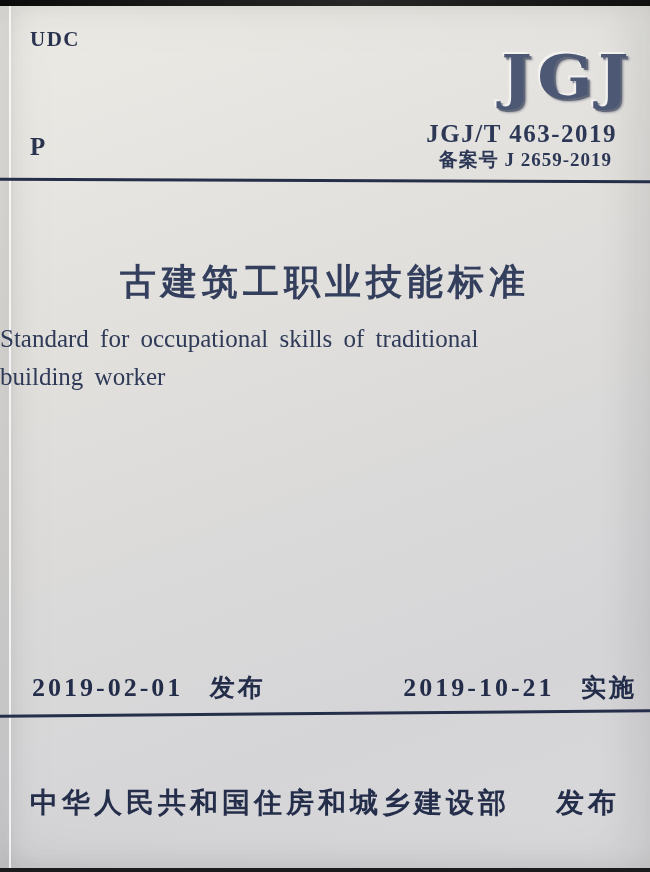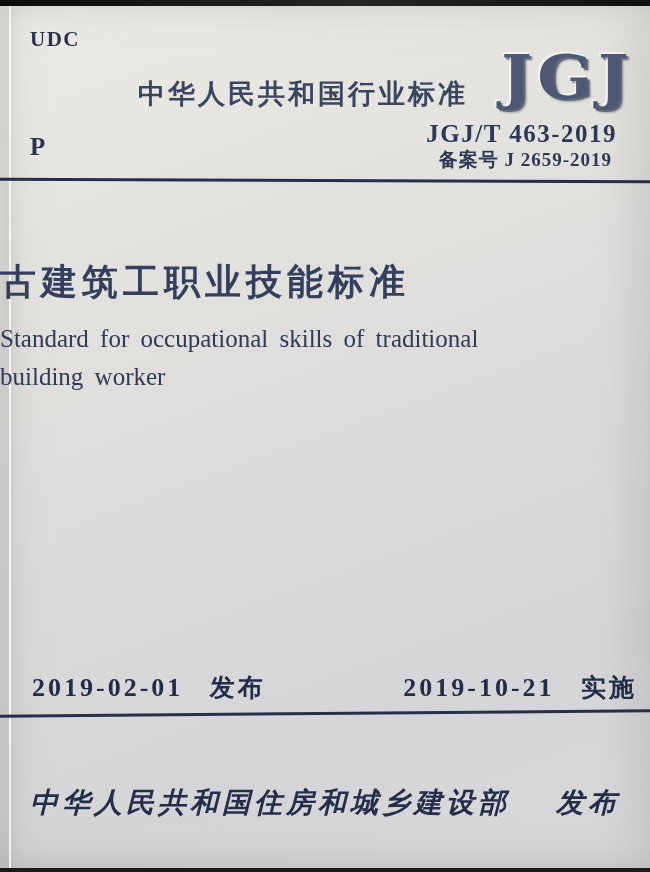--- a/index.html
+++ b/index.html
@@ -50,21 +50,21 @@
   }
   .pclass {
     position: absolute; left: 30px; top: 133px;
     font-family: "Liberation Serif", serif; font-weight: bold;
     font-size: 25px; color: #29334e;
   }
   .rule { position: absolute; left: 0; width: 650px; background: #252f49; }
   .rule1 { top: 179px; height: 2.5px; transform: rotate(0.2deg); }
   .rule2 { top: 712px; height: 3px; transform: rotate(-0.5deg); }
   .title-cn {
-    position: absolute; left: 0; width: 100%; top: 258px; text-align: left;
+    position: absolute; left: 0; width: 100%; top: 258px; text-align: center;
     font-family: Liberation Serif, serif; font-weight: bold;
     font-size: 36px; letter-spacing: 5px; color: #333f5c;
   }
   .title-en {
     position: absolute; left: 0; width: 100%; top: 320px; text-align: left;
     font-family: "Liberation Serif", serif;
     font-size: 25px; line-height: 38px; color: #2e3a57; word-spacing: 5px;
   }
   .dates {
     position: absolute; left: 32px; right: 13px; top: 671px;
@@ -77,35 +77,33 @@
     font-family: "Liberation Serif", serif; font-weight: bold;
     font-size: 26px; letter-spacing: 3px;
   }
   .date-group .cn {
     font-weight: bold; font-size: 25px; letter-spacing: 3px; margin-left: 22px;
   }
   .publisher {
     position: absolute; left: 0; width: 100%; top: 784px; text-align: center;
     font-weight: bold; font-size: 28px; letter-spacing: 4px; color: #242e4a;
     white-space: nowrap;
-    font-style: italic;
   }
   .pub-action { margin-left: 34px; }
 </style>
 </head>
 <body>
 
 <div class="cover">
 
   <div class="top-edge"></div>
   <div class="page-edge"></div>
 
   <div class="udc">UDC</div>
 
-  <div class="std-type">中华人民共和国行业标准</div>
 
   <div class="logo">JGJ</div>
 
   <div class="code1">JGJ/T 463-2019</div>
 
   <div class="code2">备案号 J 2659-2019</div>
 
   <div class="pclass">P</div>
 
   <div class="rule rule1"></div>

